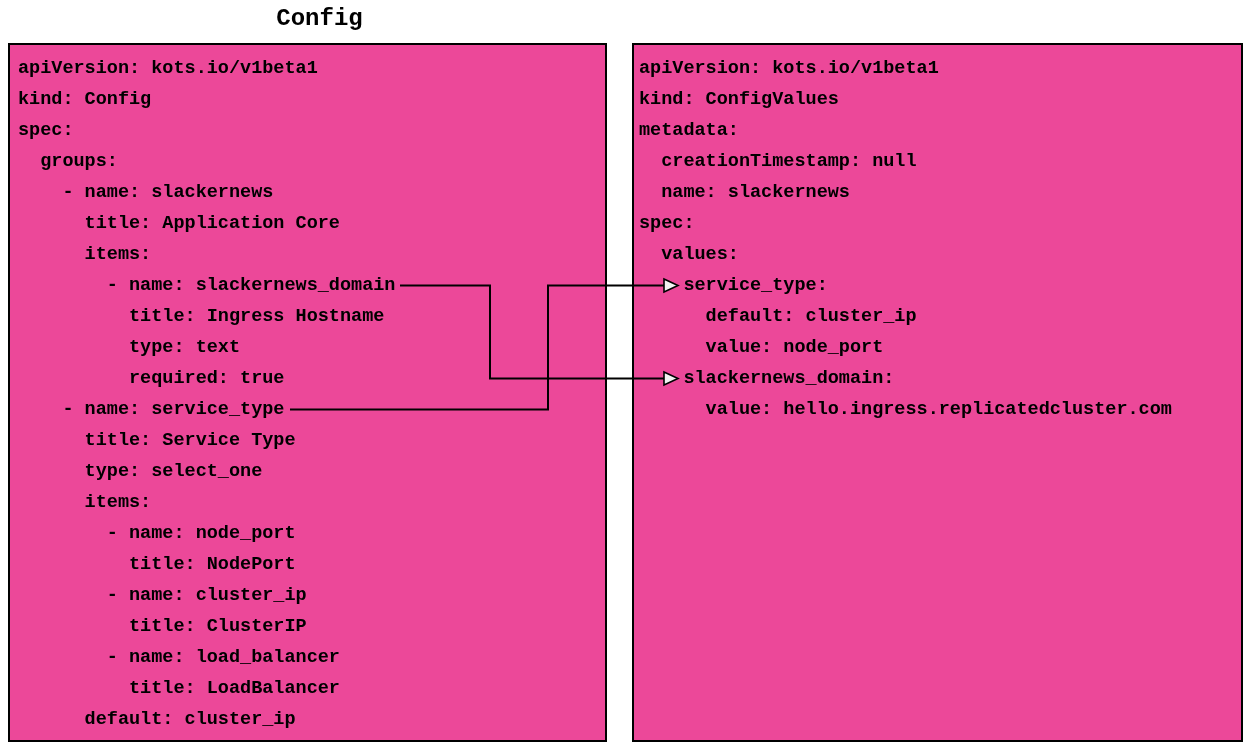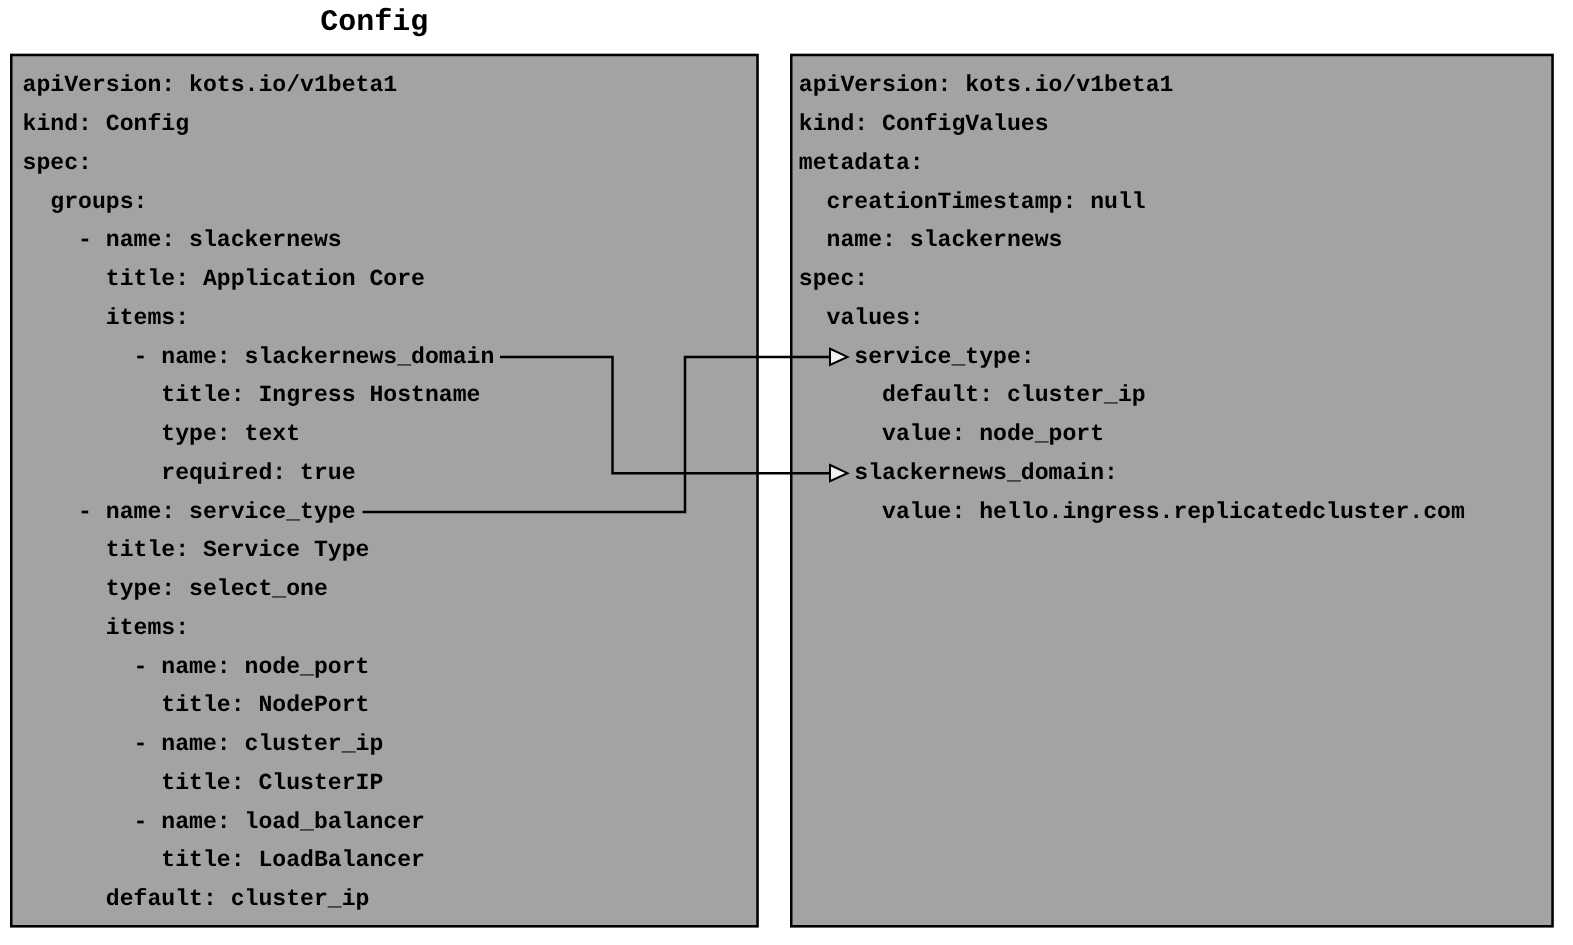--- a/index.html
+++ b/index.html
@@ -19,28 +19,28 @@
     position: absolute;
     top: 5px;
     margin: 0;
     text-align: center;
     font-family: "Liberation Mono", "DejaVu Sans Mono", monospace;
     font-size: 24px;
     font-weight: bold;
     color: #000000;
     letter-spacing: 0;
   }
-  .panel-title.left  { left: 0;   width: 599px; }
+  .panel-title.left  { left: 20px;   width: 599px; }
   .panel-title.right { left: 632px; width: 611px; }
 
   .yaml-box {
     position: absolute;
     top: 43px;
     height: 699px;
-    background: #a3a3a3;
+    background: #ec4899;
     border: 2px solid #000000;
     box-sizing: border-box;
   }
   .yaml-box.left  { left: 8px;   width: 599px; }
   .yaml-box.right { left: 632px; width: 611px; }
 
   .yaml-code {
     margin: 0;
     padding: 8px 6px 0 8px;
     font-family: "Liberation Mono", "DejaVu Sans Mono", monospace;

